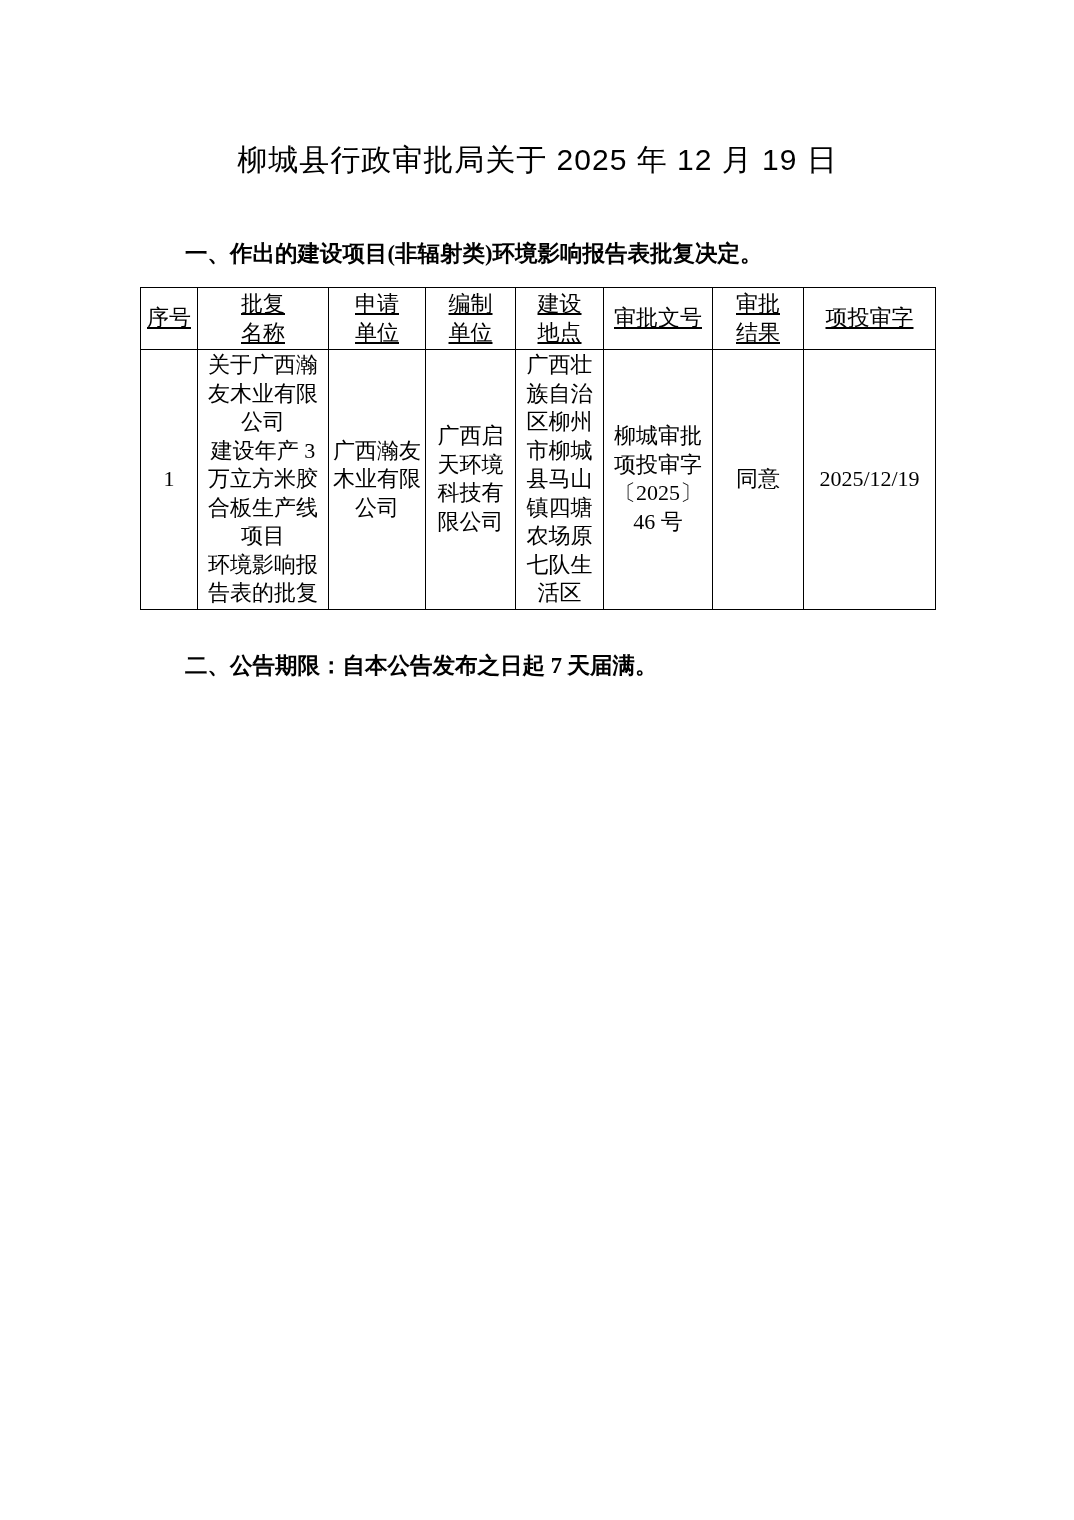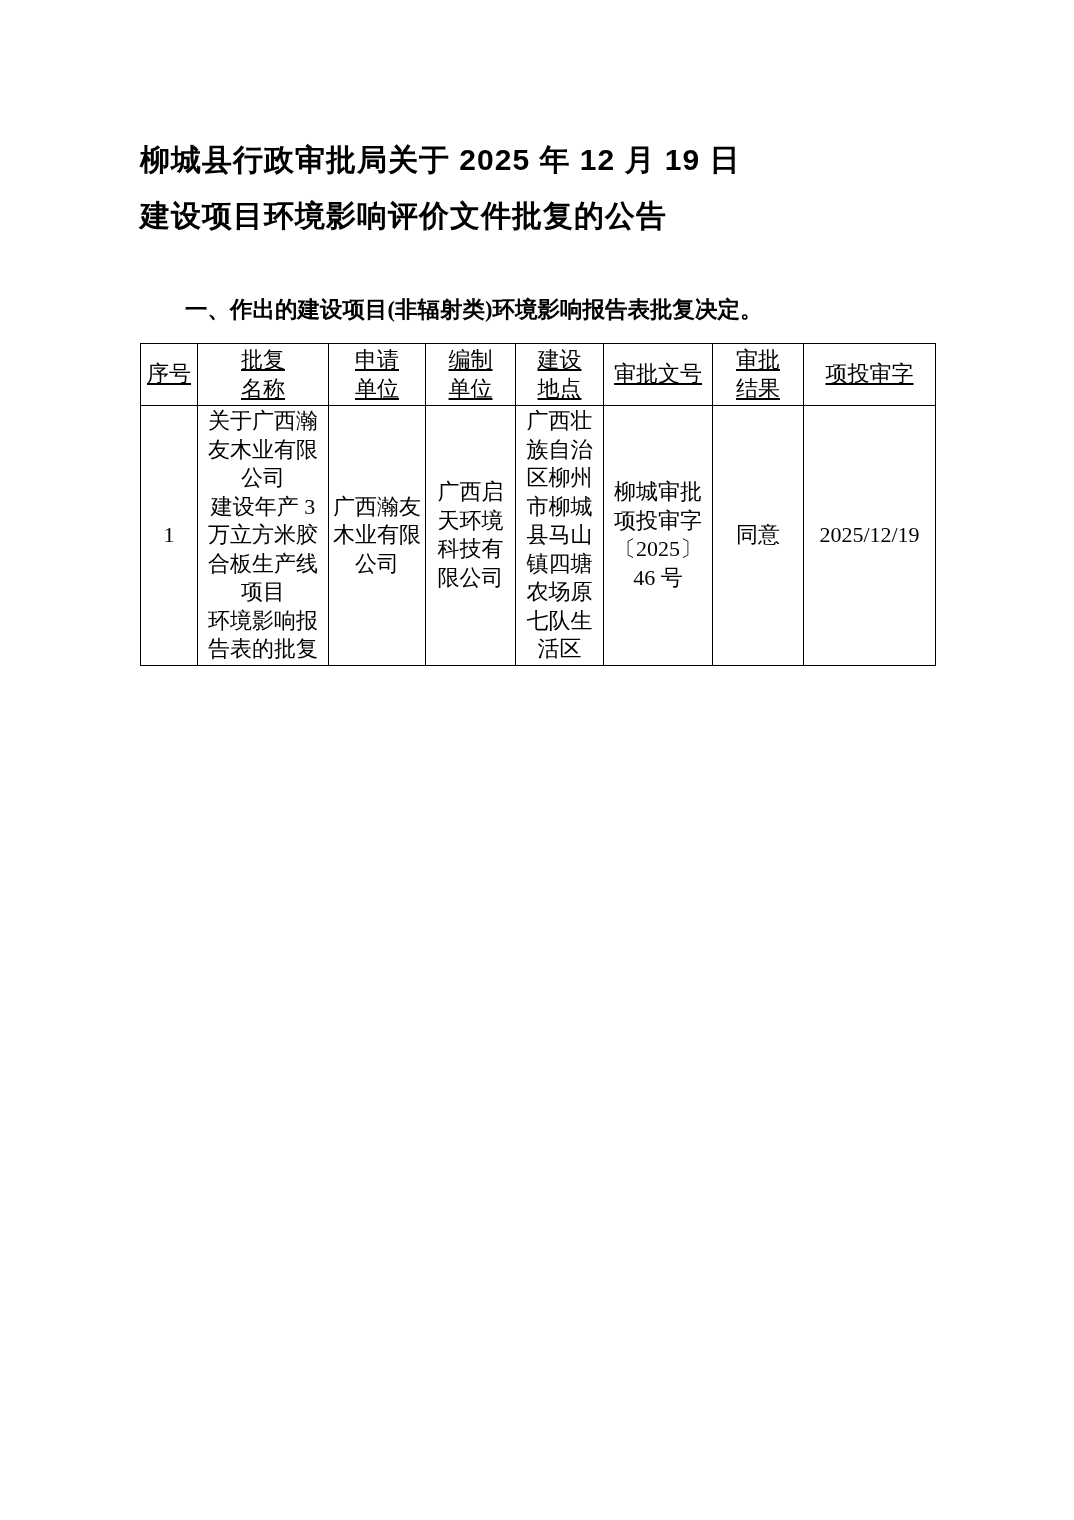--- a/index.html
+++ b/index.html
@@ -12,22 +12,23 @@
     background: #ffffff;
     color: #000000;
     font-family: "Liberation Serif", "DejaVu Serif", serif;
     overflow: hidden;
   }
   .inner {
     width: 795px;
     margin-left: 140px;
   }
   .doc-title {
+    text-align: center;
     font-family: "Liberation Sans", "DejaVu Sans", sans-serif;
-    font-weight: bold;
+    font-weight: normal;
     font-size: 30px;
     line-height: 30px;
     letter-spacing: 1px;
   }
   .doc-title.line1 { padding-top: 145px; }
   .doc-title.line2 { margin-top: 26px; }
   .para {
     font-size: 22.5px;
     line-height: 42px;
     text-align: justify;
@@ -62,21 +63,20 @@
   .sec3 { margin-top: 30px; }
   .sec4 { margin-top: 36px; }
 </style>
 </head>
 <body>
 
 <div class="page">
   <div class="inner">
 
     <div class="doc-title line1">柳城县行政审批局关于 2025 年 12 月 19 日</div>
-    <div class="doc-title line2">建设项目环境影响评价文件批复的公告</div>
 
     <p class="para sec1">一、作出的建设项目(非辐射类)环境影响报告表批复决定。</p>
 
     <table class="approval-table">
       <colgroup>
         <col style="width:57px">
         <col style="width:131px">
         <col style="width:97px">
         <col style="width:90px">
         <col style="width:88px">
@@ -132,17 +132,18 @@
           <td>柳城审批
 项投审字
 〔2025〕
 46 号</td>
           <td>同意</td>
           <td>2025/12/19</td>
         </tr>
       </tbody>
     </table>
 
+    <p class="para sec2">二、公告期限：自本公告发布之日起 7 天届满。</p>
 
 
 
   </div>
 </div>
 
 </body></html>

